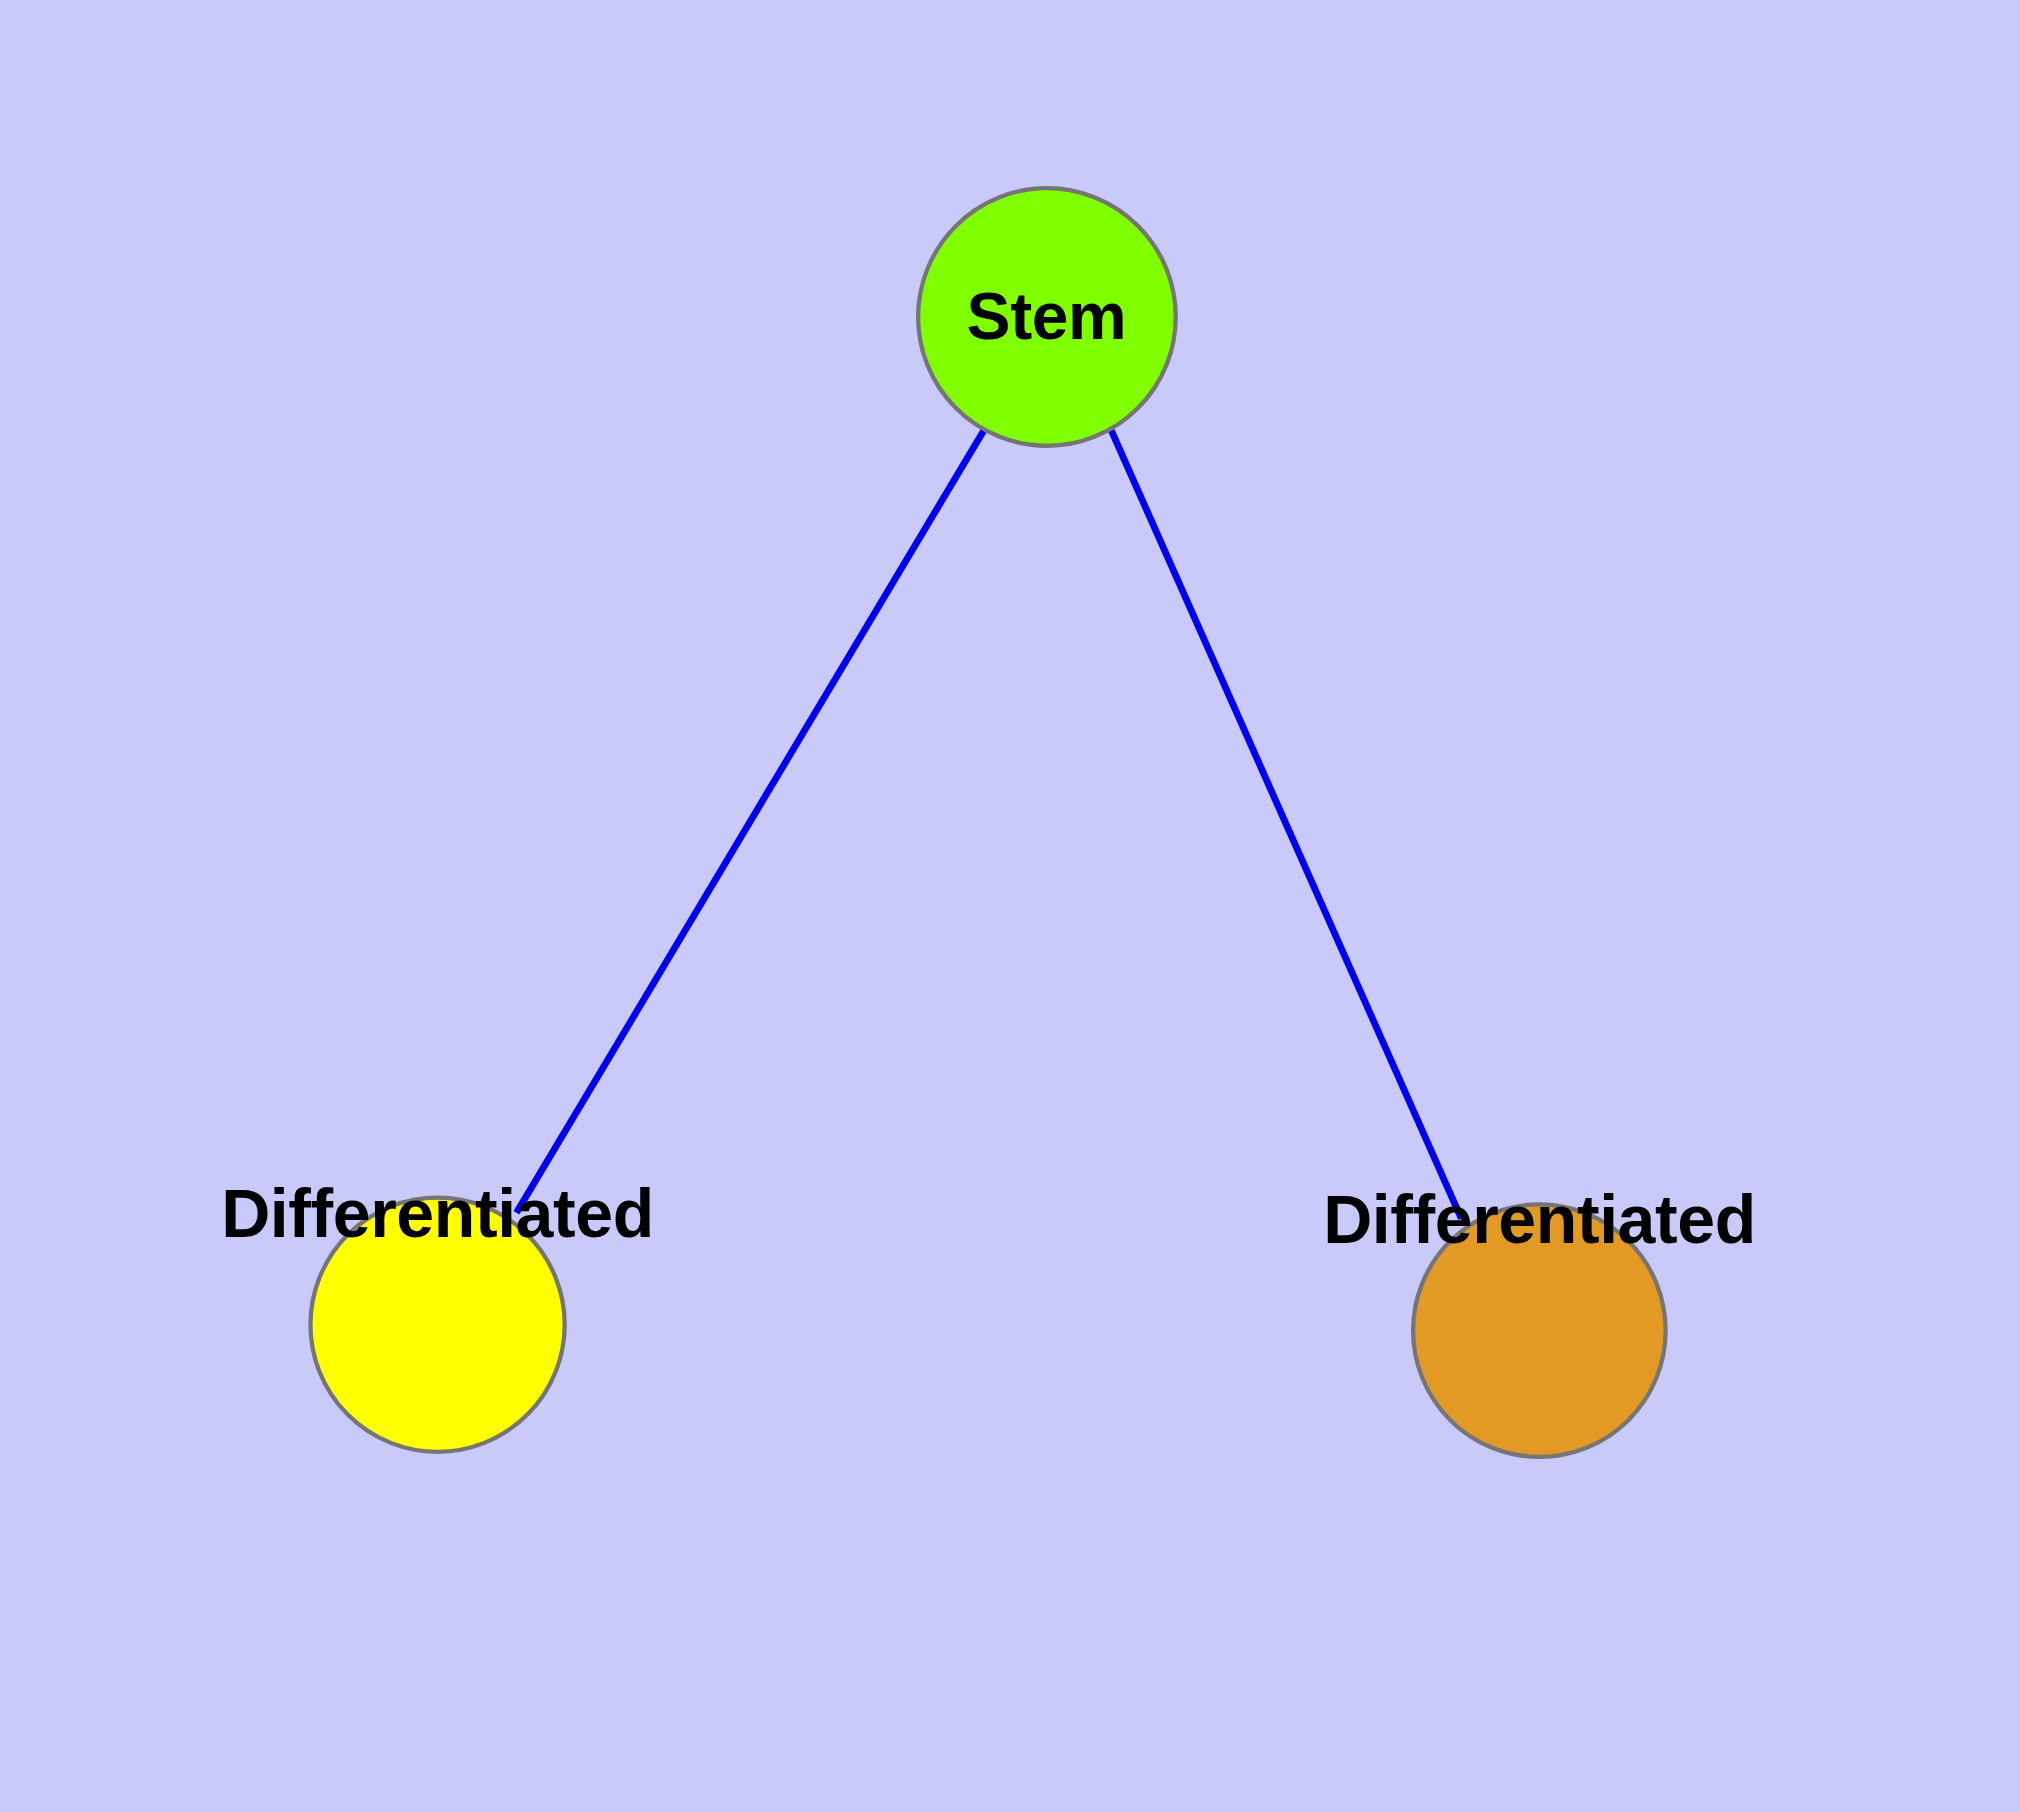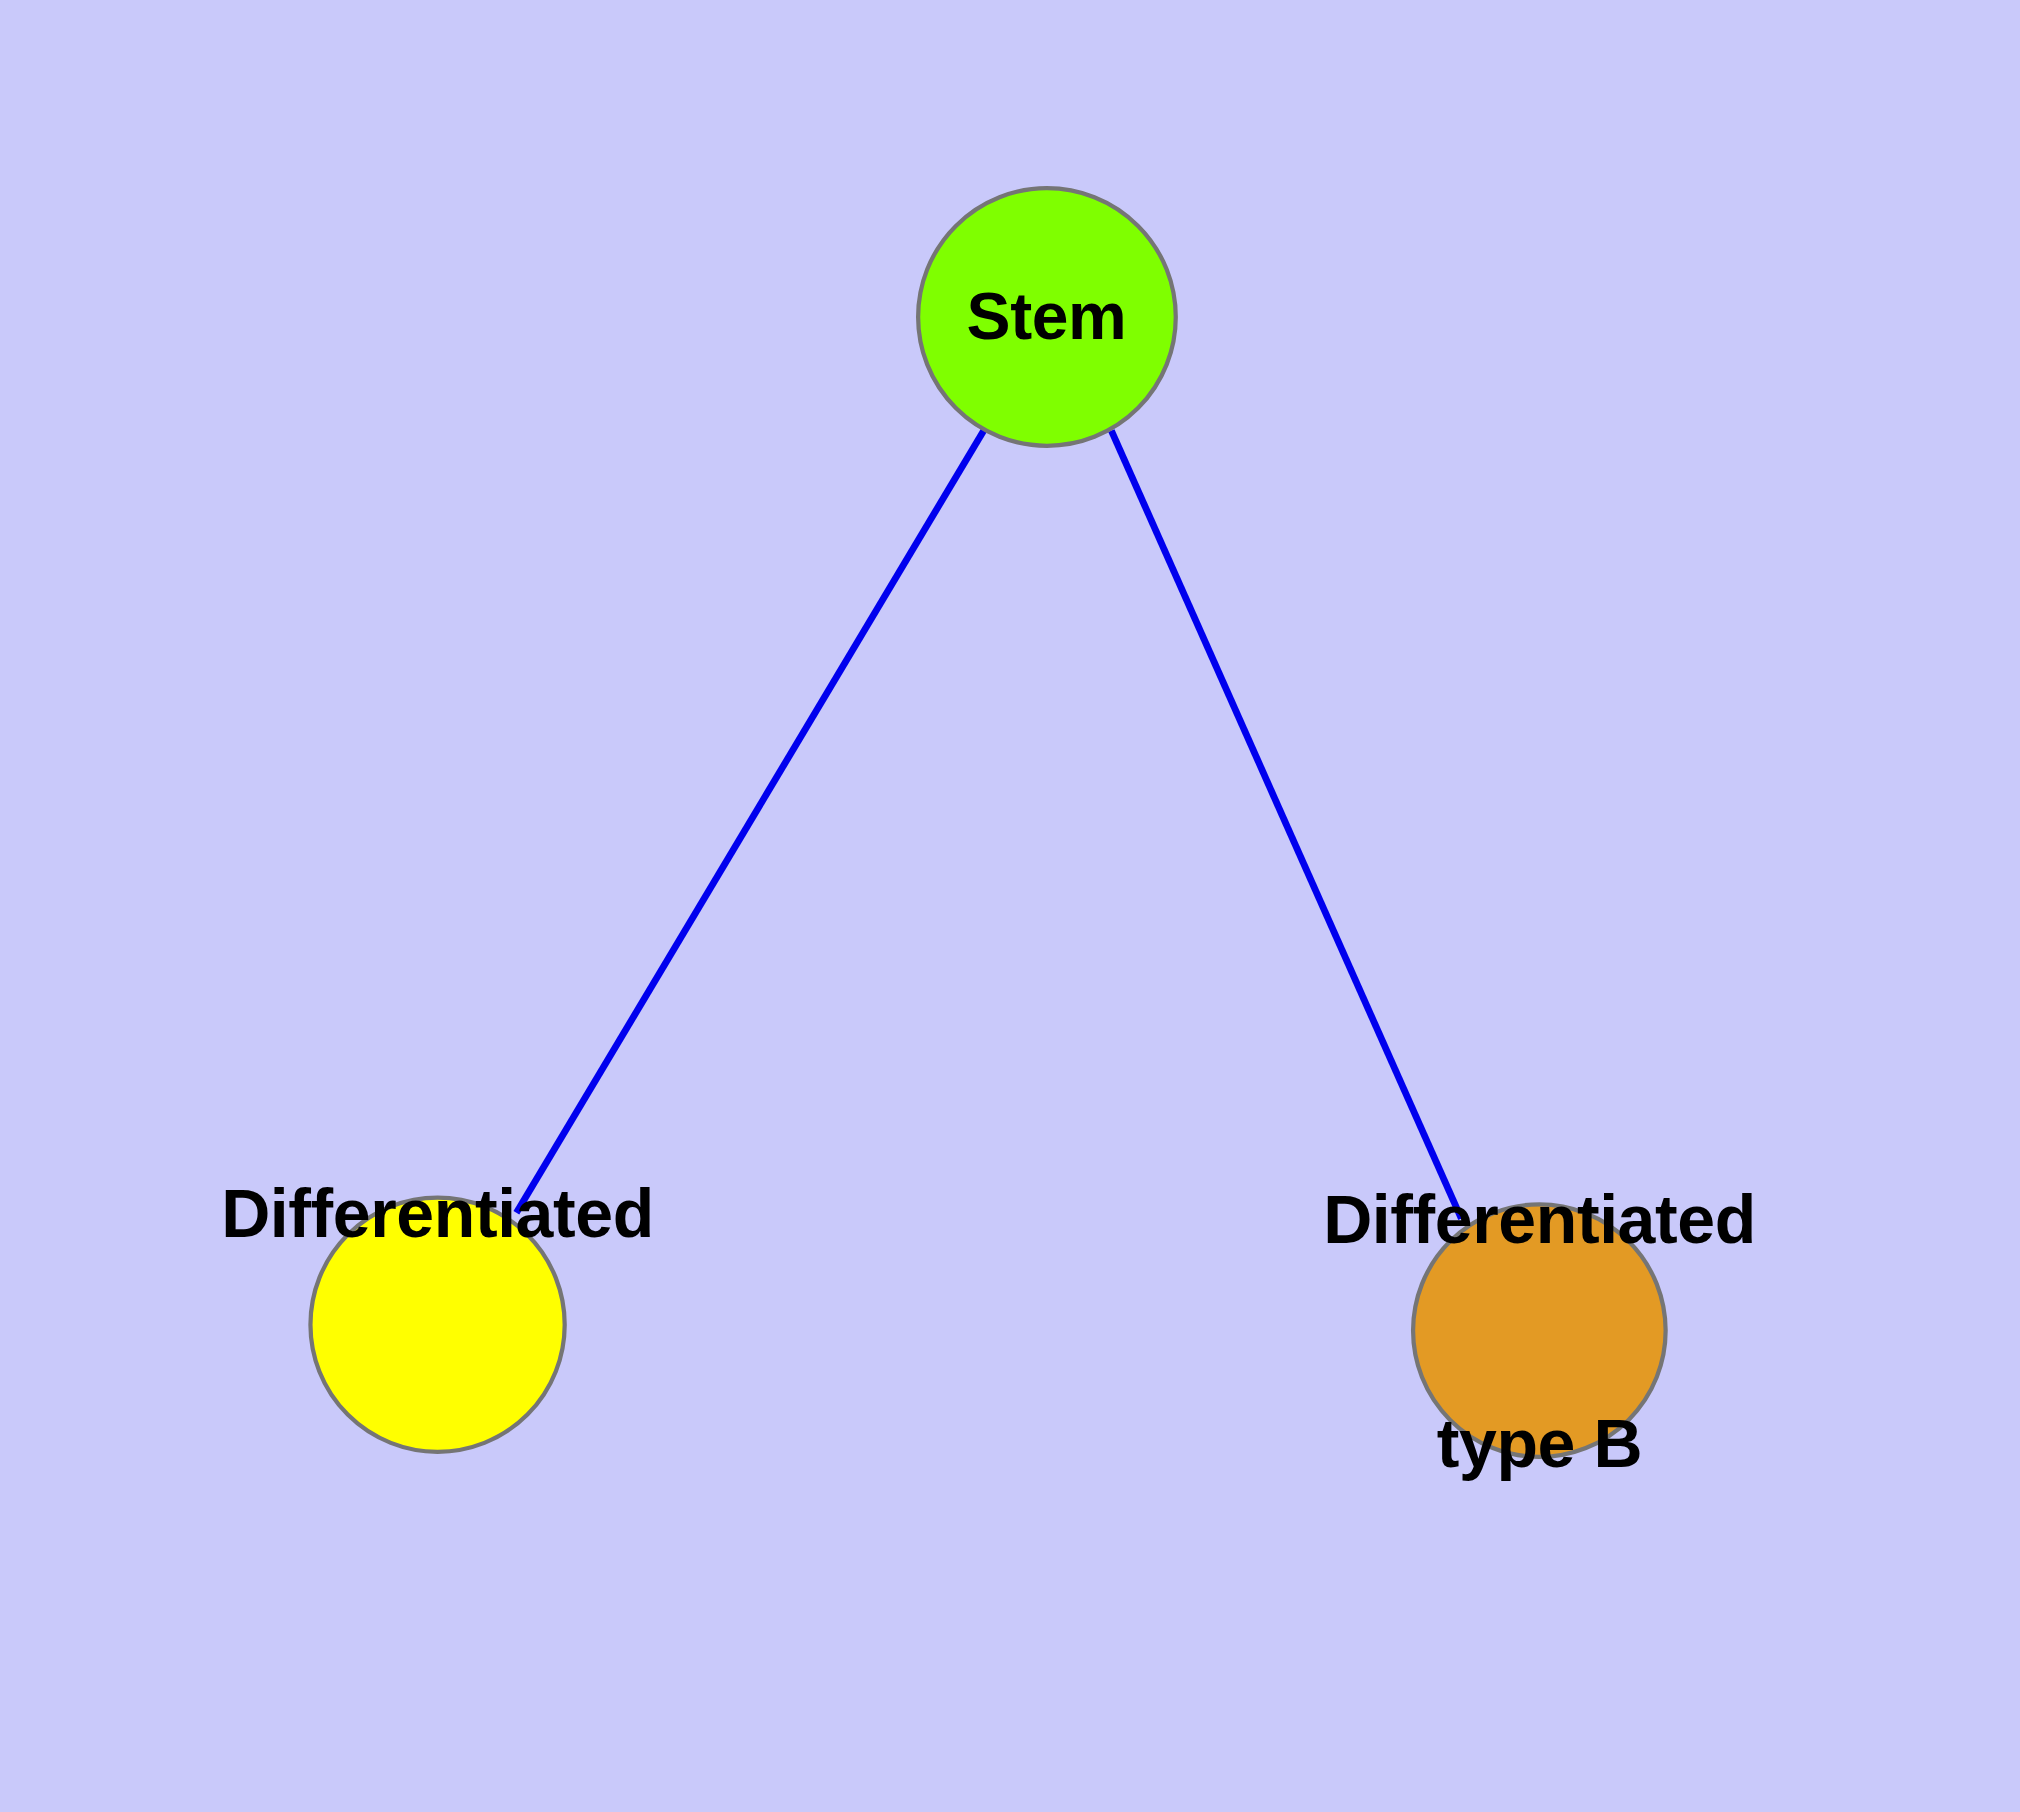--- a/index.html
+++ b/index.html
@@ -78,17 +78,16 @@
   <div class="node-label" id="label-stem" style="color: rgb(0, 0, 0); left: 792px; top: 135px;">
     <div>Stem</div>
   </div>
 
   <div class="node-label" id="label-diffA" style="color: rgb(0, 0, 0); left: 183px; top: 1026px;">
     <div>Differentiated</div>
   </div>
 
   <div class="node-label" id="label-diffB" style="color: rgb(0, 0, 0); left: 1285px; top: 1032px;">
     <div>Differentiated</div>
-    <div>type B</div>
   </div>
 
 </div>
 
 
 </body></html>

